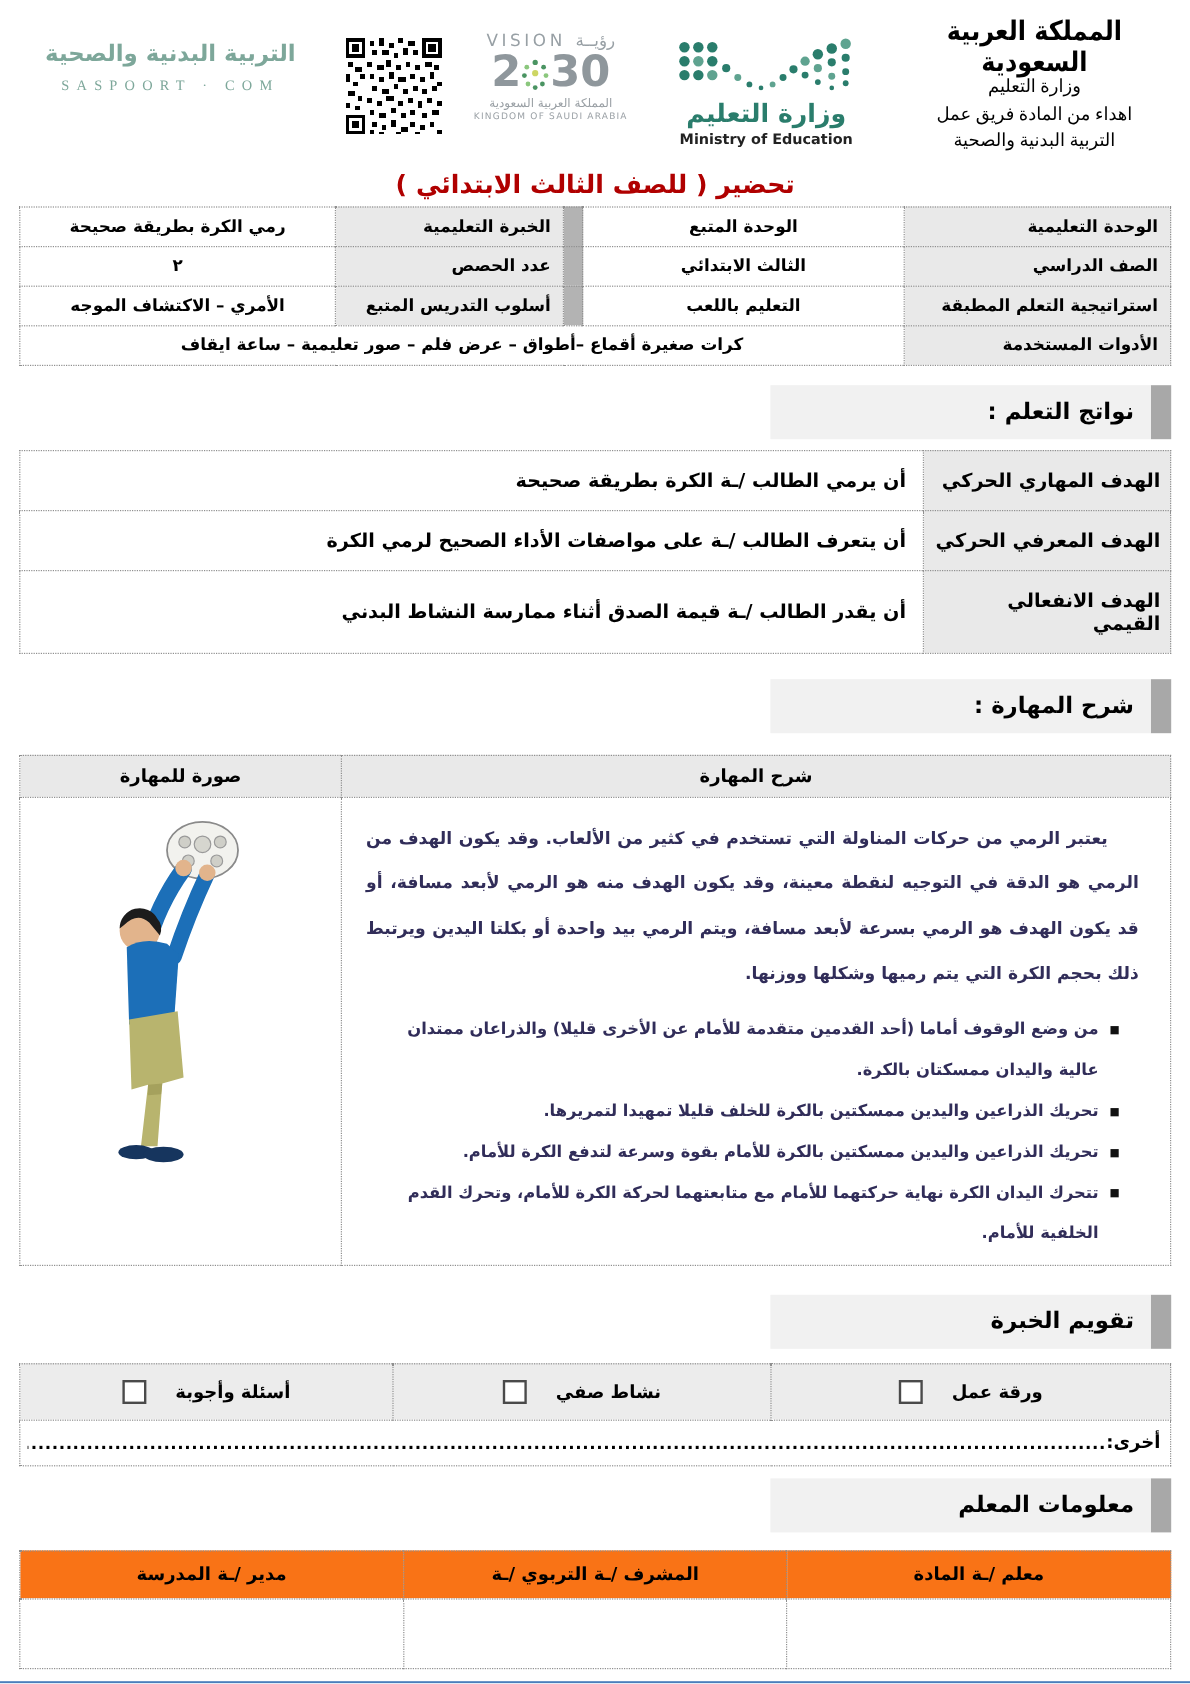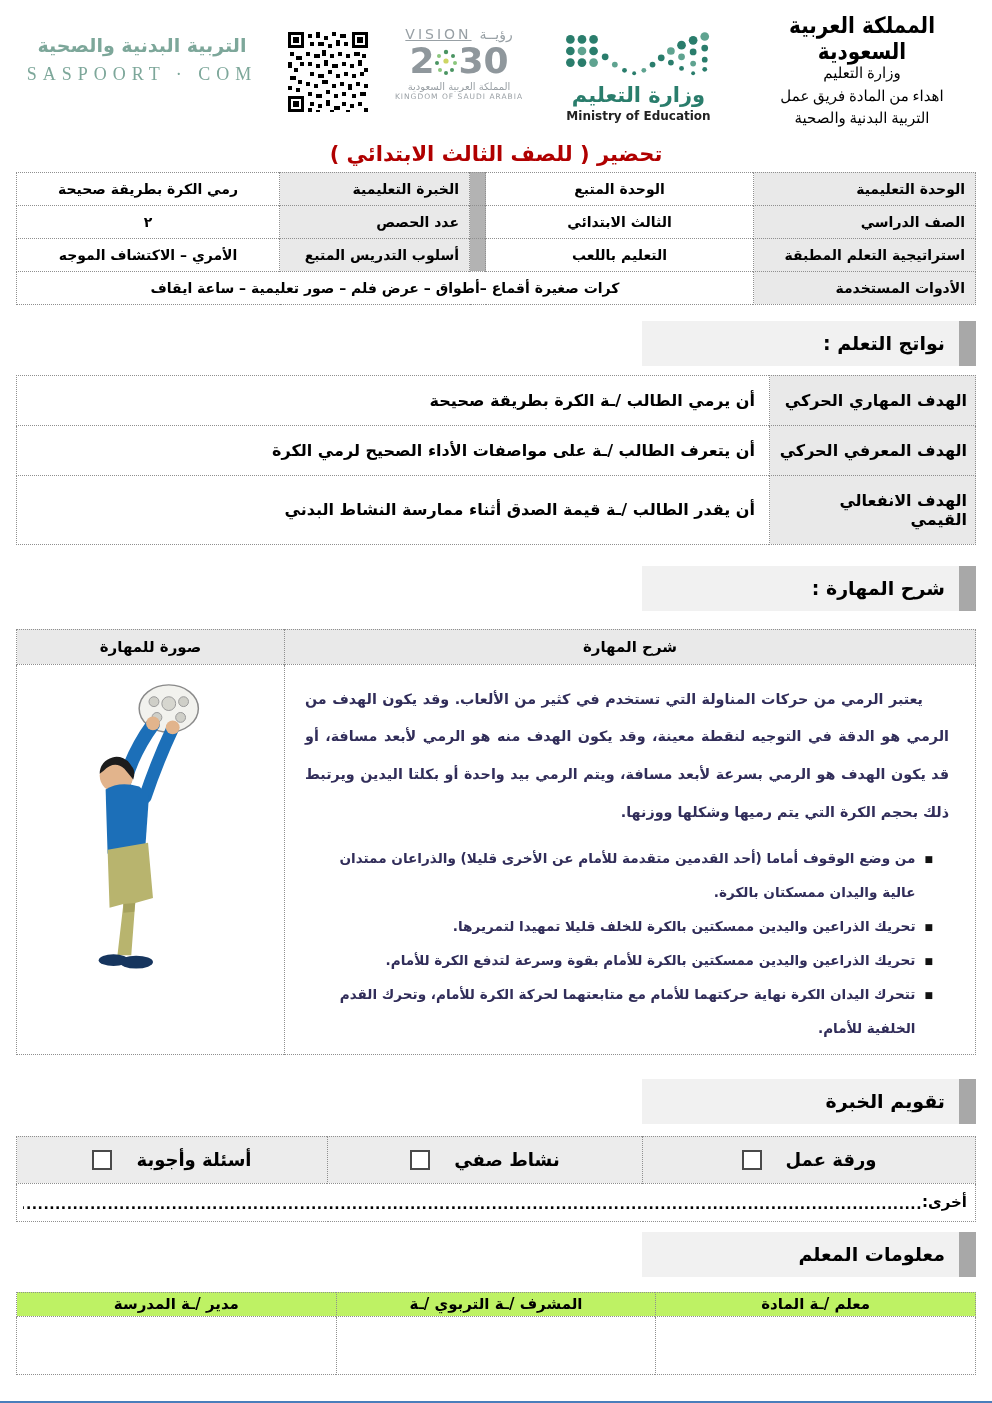--- a/index.html
+++ b/index.html
@@ -13,29 +13,29 @@
   
   .hdr { display: flex; justify-content: space-between; align-items: flex-start; padding: 16px 10px 0 14px; }
   .dedication { width: 240px; text-align: center; }
   .dedication .emblem { font-weight: bold; font-size: 20px; line-height: 1.15; letter-spacing: -1px; transform: scaleY(1.12); }
   .dedication .ded-line { font-family: "Liberation Serif", serif; font-size: 15px; line-height: 1.5; }
   .ministry { width: 180px; text-align: center; padding-top: 6px; }
   .ministry .m-ar { color: #2a7d6c; font-weight: bold; font-size: 21px; line-height: 1.1; }
   .ministry .m-en { font-weight: bold; font-size: 12px; color: #222; direction: ltr; margin-top: 2px; }
   .vision { width: 152px; text-align: center; color: #98a0a5; padding-top: 10px; }
   .vision .v-row1 { font-size: 14px; display: flex; justify-content: center; gap: 8px; align-items: baseline; }
-  .vision .v-en { letter-spacing: 3px; direction: ltr; text-decoration: underline; }
+  .vision .v-en { letter-spacing: 3px; direction: ltr; }
   .vision .v-year { direction: ltr; display: flex; justify-content: center; align-items: center; font-size: 36px; font-weight: bold; color: #8f979c; line-height: 1; margin: 1px 0 2px; }
   .vision .v-cty-ar { font-size: 10px; color: #9aa0a5; }
   .vision .v-cty-en { font-size: 7.5px; letter-spacing: 1px; color: #9aa0a5; direction: ltr; }
   .qr-wrap { width: 86px; padding-top: 14px; }
   .brand { width: 256px; text-align: center; color: #7da79a; padding-top: 16px; }
   .brand .b1 { font-size: 20px; font-weight: bold; }
   .brand .b2 { font-size: 19px; font-weight: bold; margin-top: 2px; }
-  .brand .b3 { font-family: "Liberation Serif", serif; font-size: 18px; letter-spacing: 6px; direction: ltr; margin-top: 8px; text-align: center; }
+  .brand .b3 { font-family: "Liberation Serif", serif; font-size: 12px; letter-spacing: 6px; direction: ltr; margin-top: 8px; text-align: center; }
 
   
   .page-title { text-align: center; color: #b00000; font-weight: bold; font-size: 21px; margin-top: 12px; }
 
   
   table { border-collapse: collapse; table-layout: fixed; }
   .tbl { width: 960px; margin: 0 16px; }
   .tbl td, .tbl th { border: 1px dotted #8f8f8f; font-weight: bold; color: #000; }
 
   
@@ -63,31 +63,31 @@
   .tbl-skill td { vertical-align: top; }
   .skill-img-cell { height: 312px; text-align: center; padding-top: 10px; }
   .skill-text-cell { padding: 10px 26px 8px 20px; }
   .skill-par { font-size: 14.3px; font-weight: bold; color: #312d59; line-height: 2.65; text-align: justify; text-indent: 26px; margin-top: 6px; }
   .bullets { margin: 10px 16px 0 4px; }
   .bullet { display: flex; gap: 9px; align-items: flex-start; color: #312d59; font-weight: bold; font-size: 13.6px; line-height: 2.5; }
   .bullet .sq { font-size: 9px; line-height: 34px; color: #111; flex: 0 0 auto; }
 
   #sec-eval { margin-top: 24px; margin-left: 48px; }
   .tbl-eval { margin-top: 12px; }
-  .tbl-eval .opt { background: #ececec; height: 47px; font-size: 18px; }
+  .tbl-eval .opt { background: #ececec; height: 47px; font-size: 15px; }
   .opt-inner { display: flex; justify-content: center; align-items: center; gap: 24px; }
   .checkbox { width: 20px; height: 20px; background: #fff; border: 2px solid #4a4a4a; display: inline-block; }
   .other-cell { height: 38px; background: #fff; }
   .other-inner { display: flex; align-items: center; padding: 0 8px 0 6px; }
   .other-label { font-size: 15px; font-weight: bold; white-space: nowrap; }
   .other-dots { flex: 1; overflow: hidden; white-space: nowrap; font-weight: bold; font-size: 14px; letter-spacing: 0.5px; padding-top: 4px; }
 
   #sec-teacher { margin-top: 10px; }
   .tbl-teacher { margin-top: 15px; }
-  .tbl-teacher th { height: 24px; background: #bef264; font-size: 15px; text-align: center; }
+  .tbl-teacher th { height: 40px; background: #f97316; font-size: 15px; text-align: center; }
   .tbl-teacher td { height: 58px; background: #fff; }
 
   .footer-line { position: absolute; left: 0; right: 0; bottom: 0; height: 2px; background: #4a7ebb; }
 </style>
 </head>
 <body>
 
 <div class="page">
 
   <div class="hdr">

